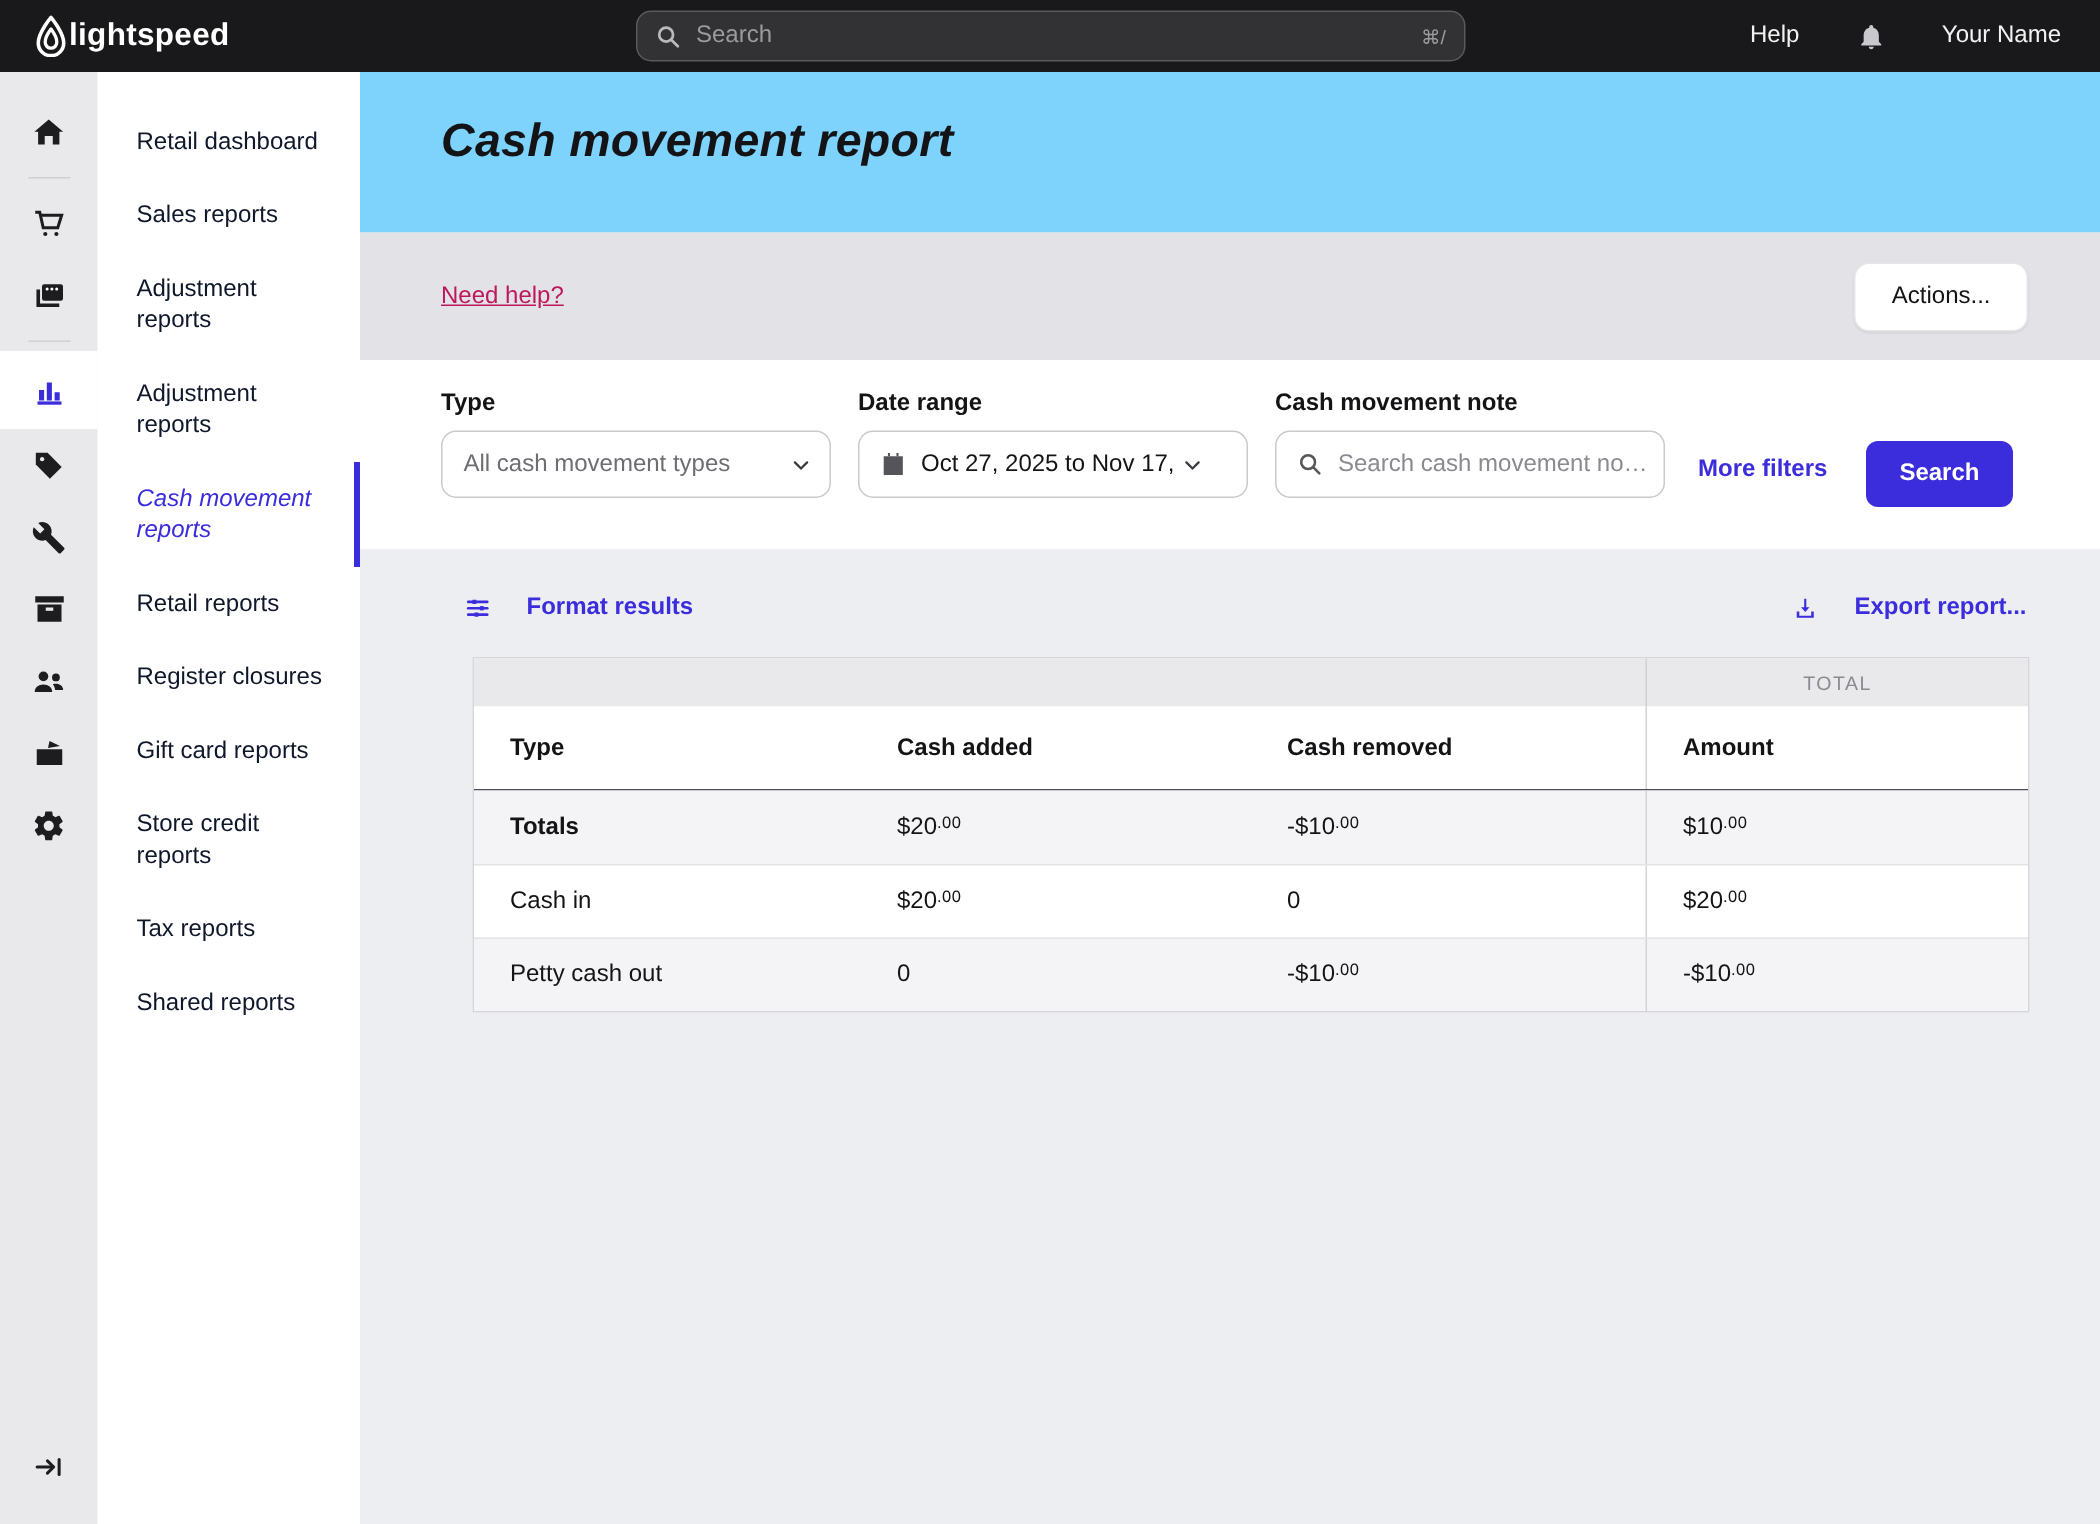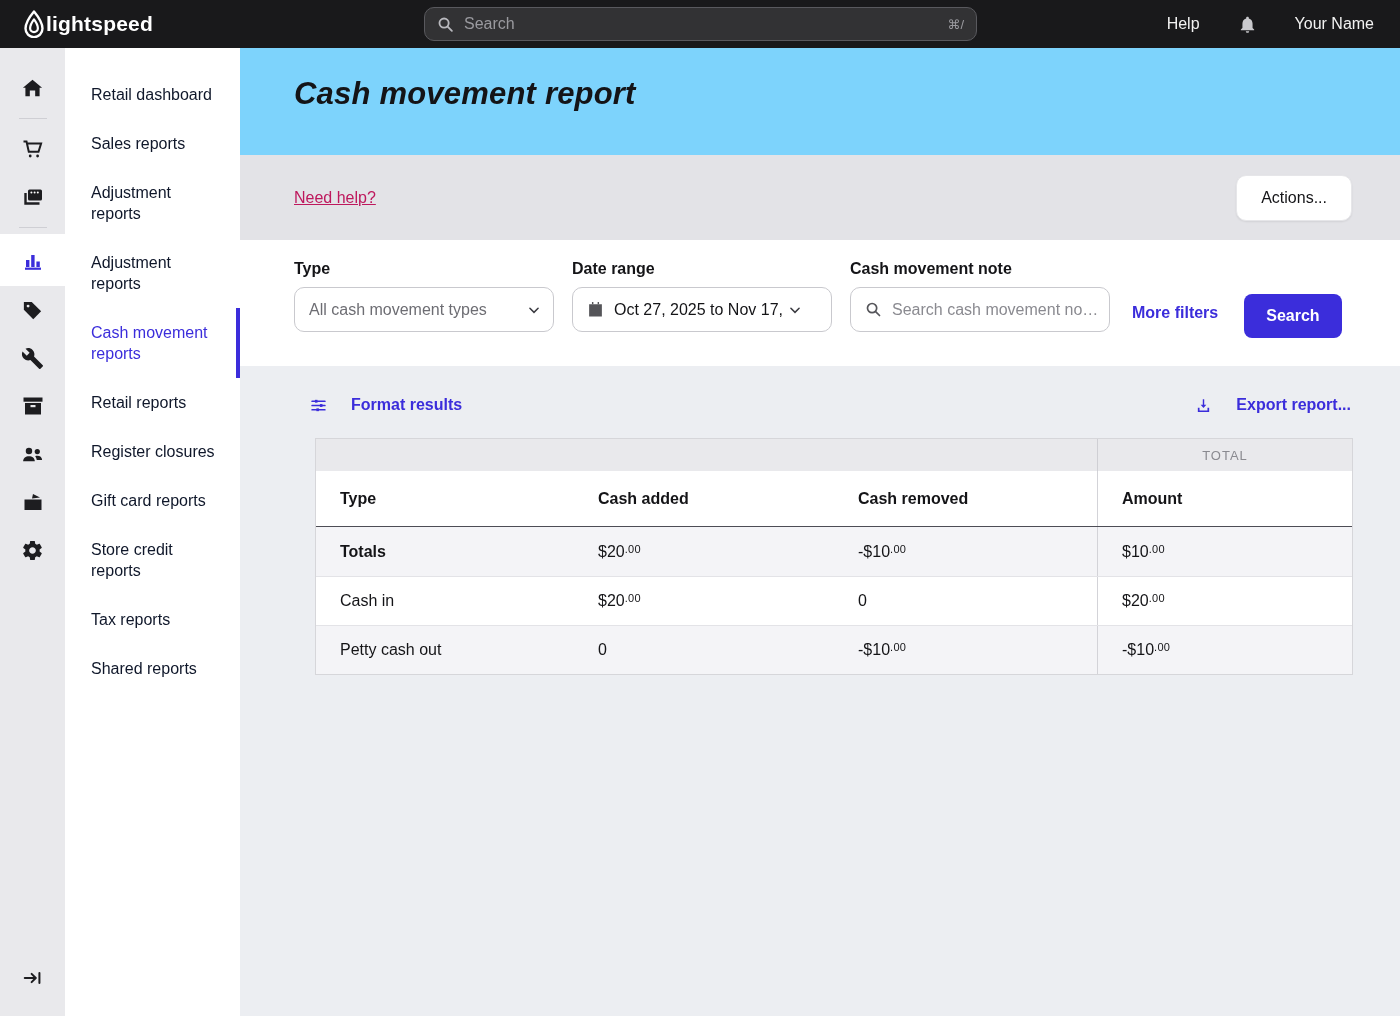--- a/index.html
+++ b/index.html
@@ -26,21 +26,21 @@
   
   .rail { width:65px; background:#e9e9ec; display:flex; flex-direction:column; align-items:center; padding-top:16px; }
   .rail-item { width:65px; height:48px; display:flex; align-items:center; justify-content:center; cursor:pointer; }
   .rail-item.active { background:#ffffff; height:52px; }
   .rail-div { width:28px; border-top:1px solid #cfcfd4; margin:6px 0; }
   .rail-bottom { margin-top:auto; margin-bottom:14px; }
 
   
   .sidebar { width:195px; background:#ffffff; padding-top:22px; }
   .side-item { display:block; padding:14px 20px 14px 26px; font-size:16px; color:#0f172a; cursor:pointer; line-height:21px; }
-  .side-item.active { color:var(--accent); border-right:4px solid var(--accent); padding-right:12px; }
+  .side-item.active { color:var(--accent); border-right:4px solid var(--accent); padding-right:12px;font-style:italic; }
 
   
   .main { flex:1; display:flex; flex-direction:column; }
   .title-band { background:#7dd3fc; height:107px; padding:28px 0 0 54px;font-style:italic; }
   .page-title { font-size:31px; font-weight:700; color:#141417; letter-spacing:.2px; }
 
   .help-band { background:#e3e3e7; height:85px; display:flex; align-items:center; padding:0 48px 0 54px; }
   .need-help { font-size:16px; color:#be185d; text-decoration:underline; cursor:pointer; }
   .actions-btn { margin-left:auto; background:#fff; border:1px solid #e6e6e9; border-radius:10px;
     padding:13px 24px; font-size:16px; font-weight:400; color:#141417; cursor:pointer;

